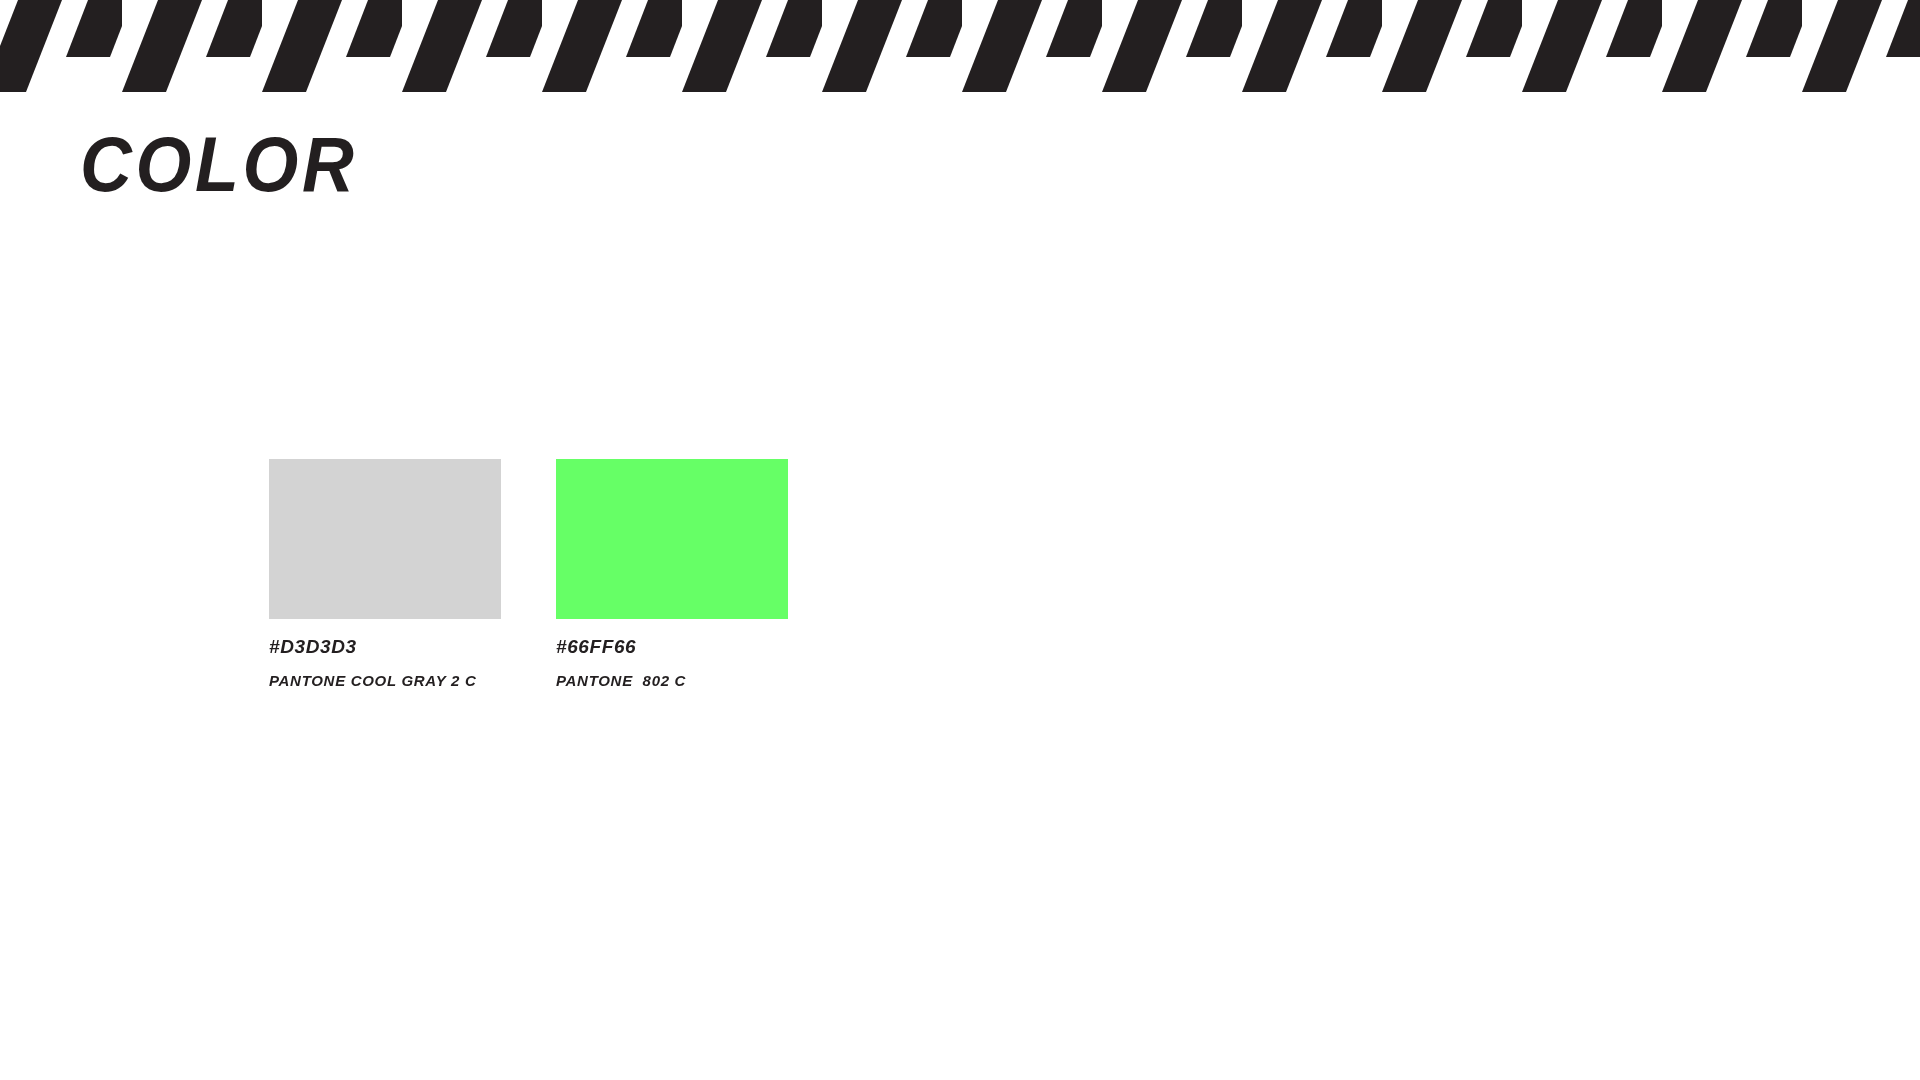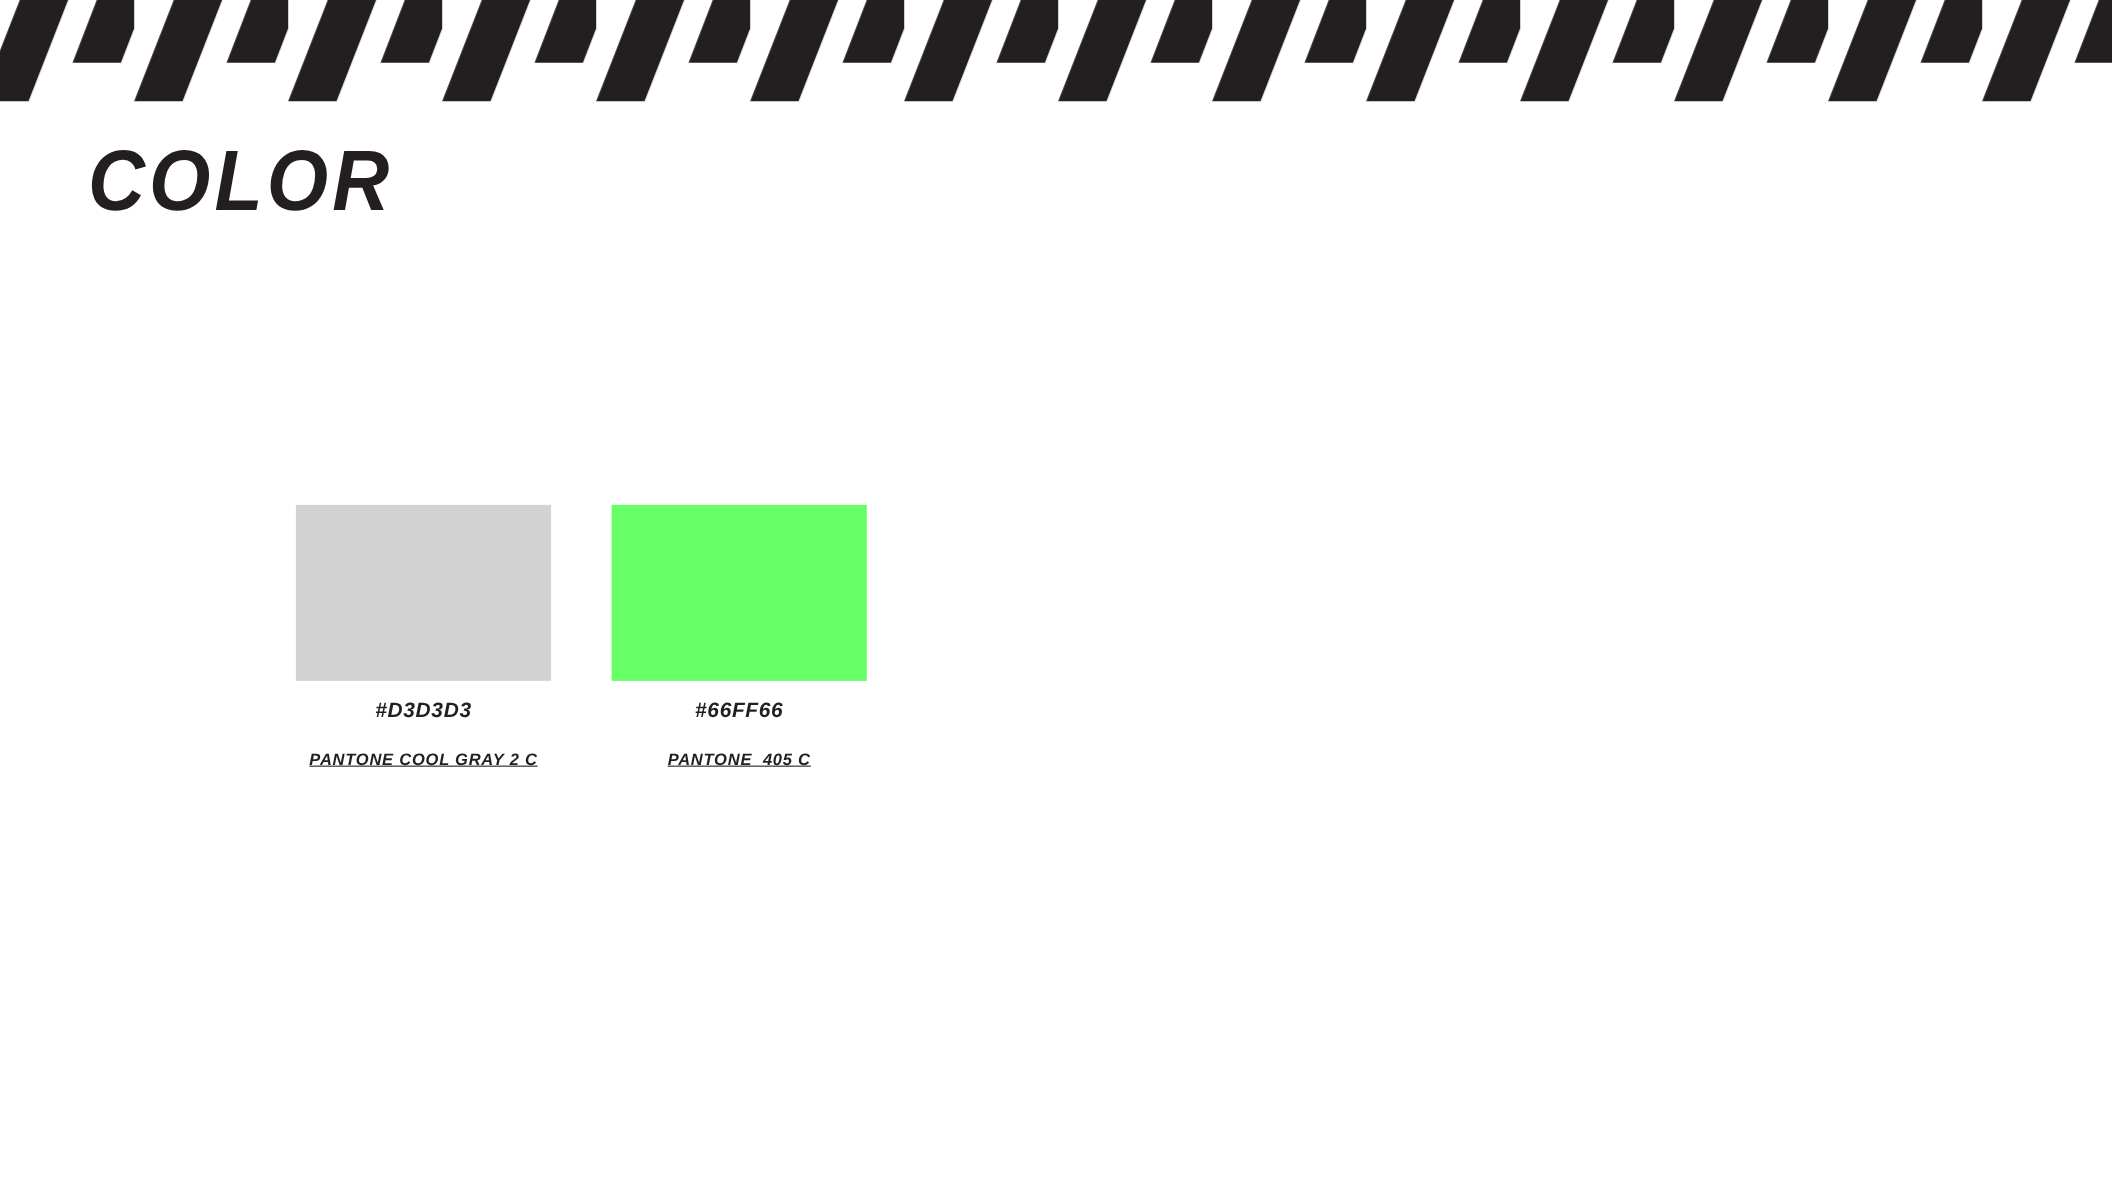--- a/index.html
+++ b/index.html
@@ -46,21 +46,20 @@
     white-space: nowrap;
   }
 
   
   .swatch-row {
     position: absolute;
     left: 269px;
     top: 459px;
     display: flex;
     gap: 55px;
-    text-align: center;
   }
 
   .swatch-cell {
     width: 232px;
   }
 
   .swatch-chip {
     width: 232px;
     height: 160px;
     display: block;
@@ -72,30 +71,29 @@
     line-height: 22px;
     font-weight: 700;
     font-style: italic;
     letter-spacing: 0.6px;
     color: #231f20;
     white-space: nowrap;
     font-family: "Liberation Sans Narrow", "Liberation Sans", "DejaVu Sans", sans-serif;
   }
 
   .swatch-pantone {
-    margin-top: 24px;
+    margin-top: 14px;
     font-size: 15px;
     line-height: 18px;
     font-weight: 700;
     font-style: italic;
     letter-spacing: 0.7px;
     color: #231f20;
     white-space: pre;
     font-family: "Liberation Sans Narrow", "Liberation Sans", "DejaVu Sans", sans-serif;
-    text-decoration: underline;
   }
 </style>
 </head>
 <body>
 
 <div class="stripe-band">
   <svg width="1920" height="110" viewBox="0 0 1920 110" xmlns="http://www.w3.org/2000/svg">
     <defs>
       <pattern id="stripePat" x="-18" y="0" width="140" height="110" patternUnits="userSpaceOnUse">
 
@@ -117,17 +115,17 @@
     <div class="swatch-chip" style="background-color: rgb(211, 211, 211);"></div>
     <div class="swatch-hex">#D3D3D3</div>
     <div class="swatch-pantone">PANTONE COOL GRAY 2 C</div>
   </div>
 
 
 
   <div class="swatch-cell">
     <div class="swatch-chip" style="background-color: rgb(102, 255, 102);"></div>
     <div class="swatch-hex">#66FF66</div>
-    <div class="swatch-pantone">PANTONE  405 C</div>
+    <div class="swatch-pantone">PANTONE  802 C</div>
   </div>
 
 
 </div>
 
 </body></html>

